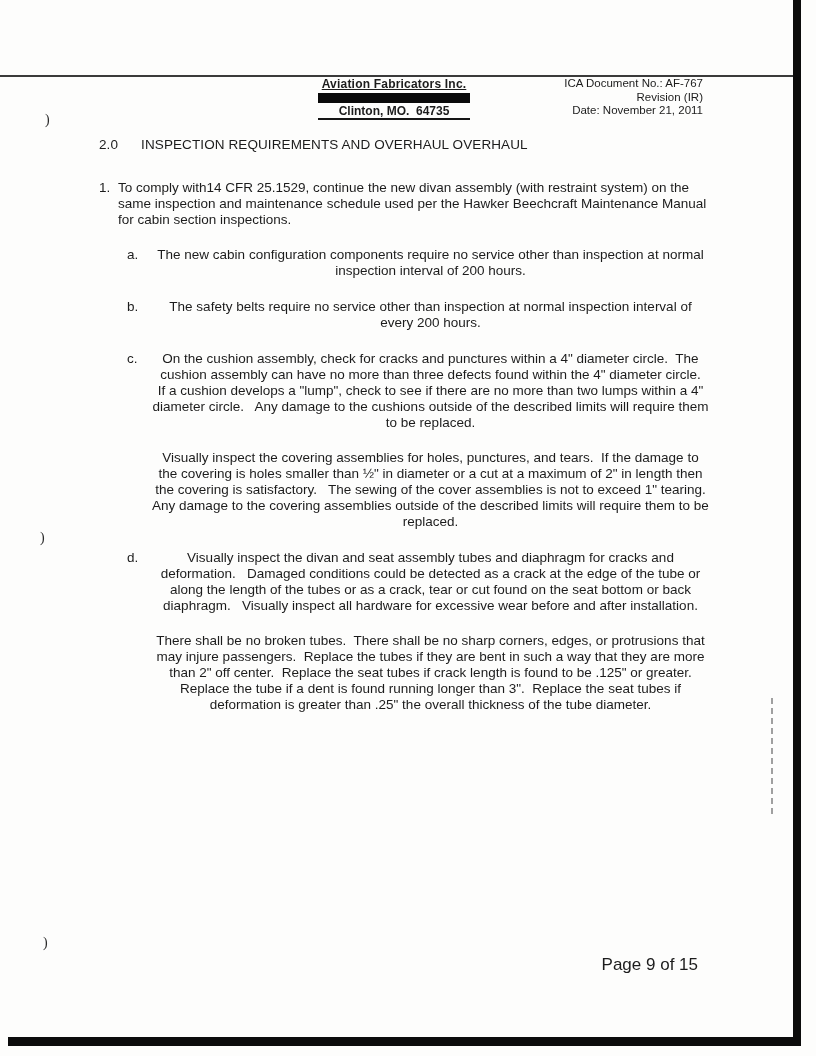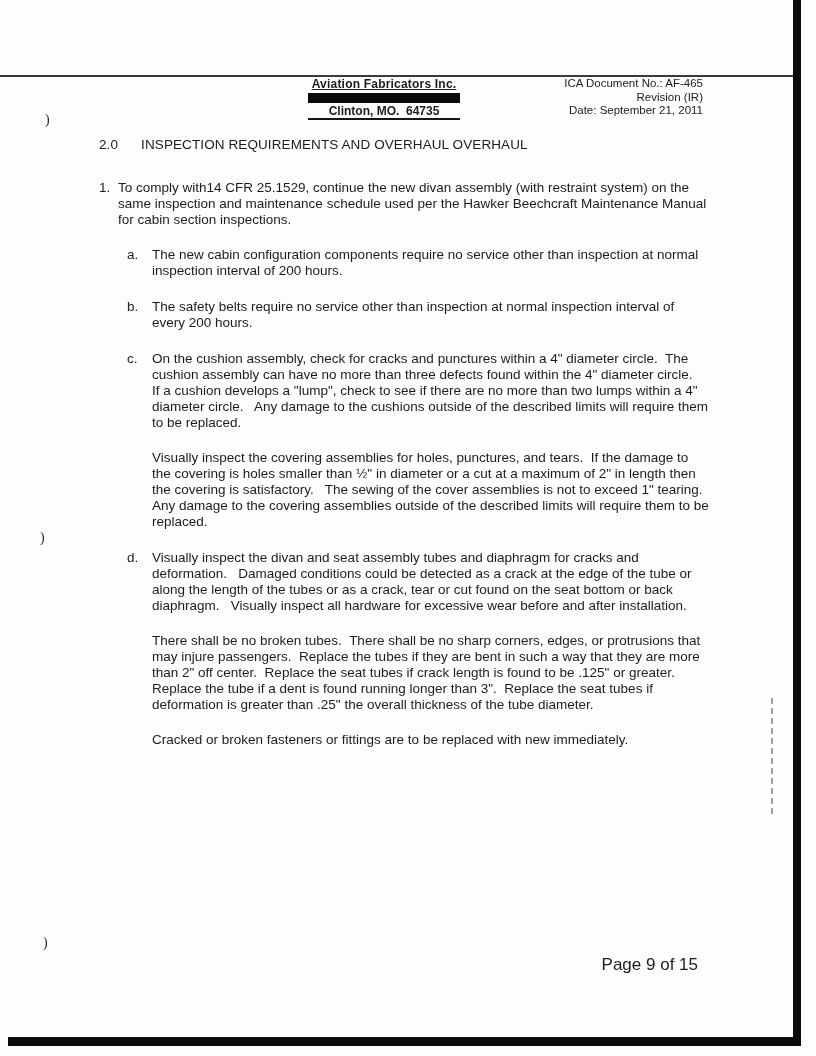--- a/index.html
+++ b/index.html
@@ -21,21 +21,21 @@
   .scan-bar-bottom {
     position: absolute; left: 8px; right: 15px; top: 1037px; height: 9px;
     background: #0c0c0c;
   }
   .header-rule {
     position: absolute; left: 0; top: 75px; width: 793px; height: 2px;
     background: #3a3a3a;
   }
   
   .header-center {
-    position: absolute; left: 273px; top: 77px; width: 222px;
+    position: absolute; left: 283px; top: 77px; width: 222px;
     text-align: center; font-size: 12px; font-weight: bold;
   }
   .company-name { text-decoration: underline; letter-spacing: 0.2px; }
   .redaction-bar {
     width: 152px; height: 10px; background: #0a0a0a; margin: 2px auto 1px auto;
   }
   .company-city {
     display: inline-block; min-width: 152px;
     border-bottom: 2px solid #151515; padding-bottom: 0;
     white-space: pre-wrap;
@@ -53,21 +53,21 @@
   .section-heading {
     display: flex; gap: 23px; font-weight: normal; font-size: 13.5px;
     margin-bottom: 27px; letter-spacing: 0.1px;
   }
   .item1 { display: flex; margin-bottom: 19px; }
   .num-label { width: 19px; flex: none; }
   .item1-body { width: 597px; }
   .subitems { padding-left: 28px; }
   .subitem { display: flex; margin-bottom: 20px; }
   .si-label { width: 25px; flex: none; }
-  .si-body { width: 557px; }
+  .si-body { width: 557px; text-align: center; }
   .si-body p { margin-bottom: 19px; }
   .si-body p:last-child { margin-bottom: 0; }
   
   .footer-page {
     position: absolute; top: 955px; right: 118px; font-size: 17px;
   }
   
   .margin-mark {
     position: absolute; font-size: 14px; color: #2a2a2a;
     font-family: "Liberation Serif", serif;
@@ -94,23 +94,23 @@
   <div class="margin-mark mark-3">)</div>
   <div class="dashed-mark"></div>
 
   <div class="header-center">
     <div class="company-name">Aviation Fabricators Inc.</div>
     <div class="redaction-bar"></div>
     <div class="company-city">Clinton, MO.  64735</div>
   </div>
 
   <div class="header-right">
-    <div>ICA Document No.: AF-465</div>
+    <div>ICA Document No.: AF-767</div>
     <div>Revision (IR)</div>
-    <div>Date: September 21, 2011</div>
+    <div>Date: November 21, 2011</div>
   </div>
 
   <div class="content">
 
     <div class="section-heading">
       <span>2.0</span>
       <span>INSPECTION REQUIREMENTS AND OVERHAUL OVERHAUL</span>
     </div>
 
     <div class="item1">
@@ -142,21 +142,20 @@
           <p>On the cushion assembly, check for cracks and punctures within a 4" diameter circle.  The cushion assembly can have no more than three defects found within the 4" diameter circle.   If a cushion develops a "lump", check to see if there are no more than two lumps within a 4" diameter circle.   Any damage to the cushions outside of the described limits will require them to be replaced.</p>
           <p>Visually inspect the covering assemblies for holes, punctures, and tears.  If the damage to the covering is holes smaller than ½" in diameter or a cut at a maximum of 2" in length then the covering is satisfactory.   The sewing of the cover assemblies is not to exceed 1" tearing.  Any damage to the covering assemblies outside of the described limits will require them to be replaced.</p>
         </div>
       </div>
 
       <div class="subitem">
         <div class="si-label">d.</div>
         <div class="si-body">
           <p>Visually inspect the divan and seat assembly tubes and diaphragm for cracks and deformation.   Damaged conditions could be detected as a crack at the edge of the tube or along the length of the tubes or as a crack, tear or cut found on the seat bottom or back diaphragm.   Visually inspect all hardware for excessive wear before and after installation.</p>
           <p>There shall be no broken tubes.  There shall be no sharp corners, edges, or protrusions that may injure passengers.  Replace the tubes if they are bent in such a way that they are more than 2" off center.  Replace the seat tubes if crack length is found to be .125" or greater.  Replace the tube if a dent is found running longer than 3".  Replace the seat tubes if deformation is greater than .25" the overall thickness of the tube diameter.</p>
-          <p>Cracked or broken fasteners or fittings are to be replaced with new immediately.</p>
         </div>
       </div>
 
     </div>
   </div>
 
   <div class="footer-page">Page 9 of 15</div>
 
 </div>
 

